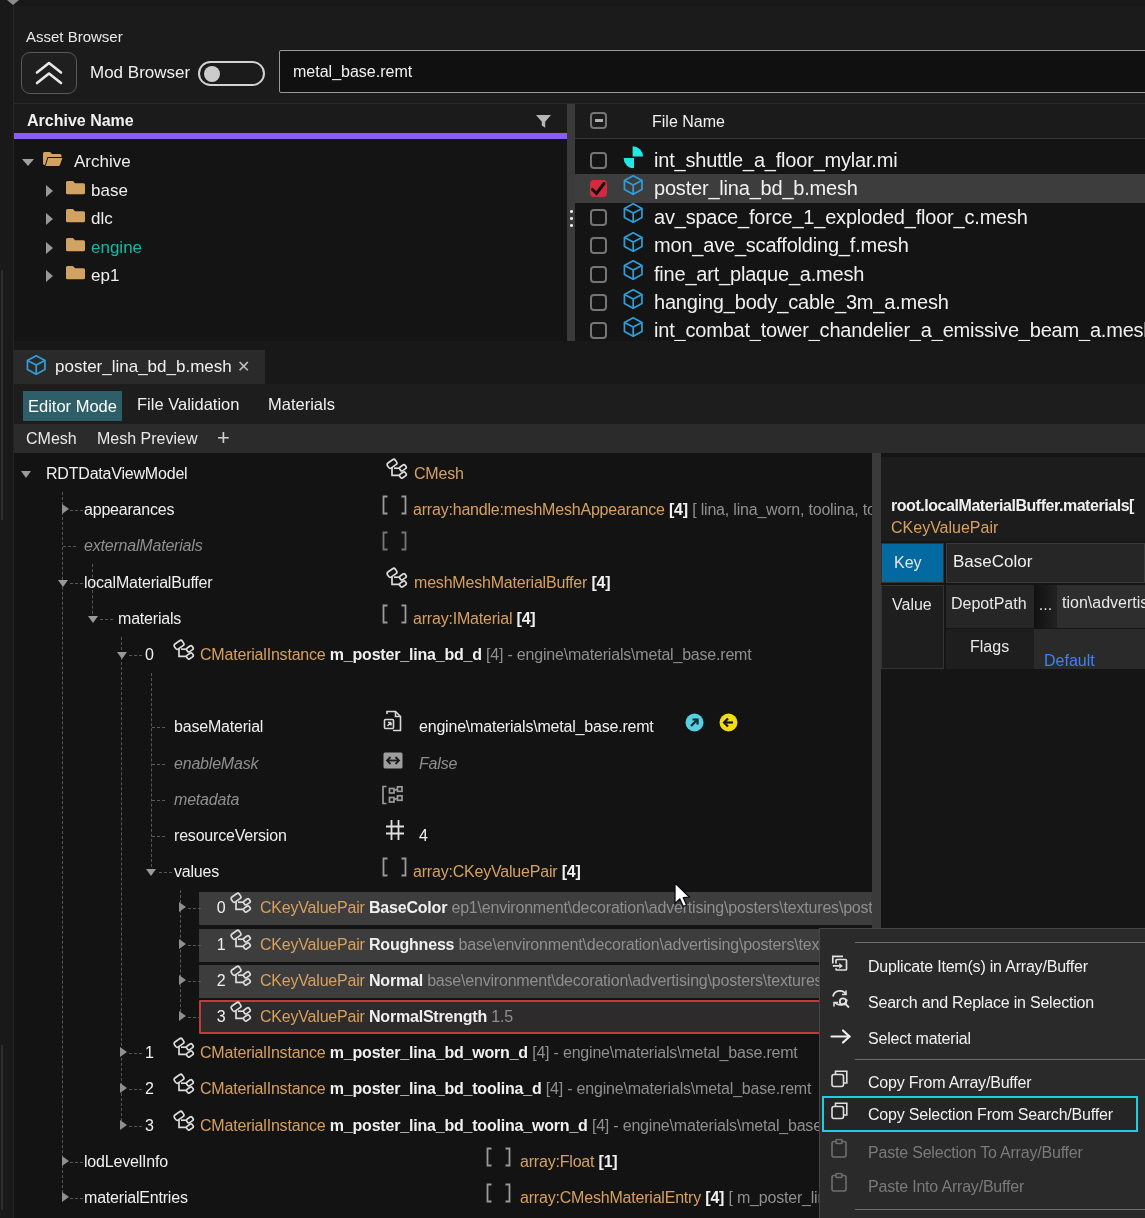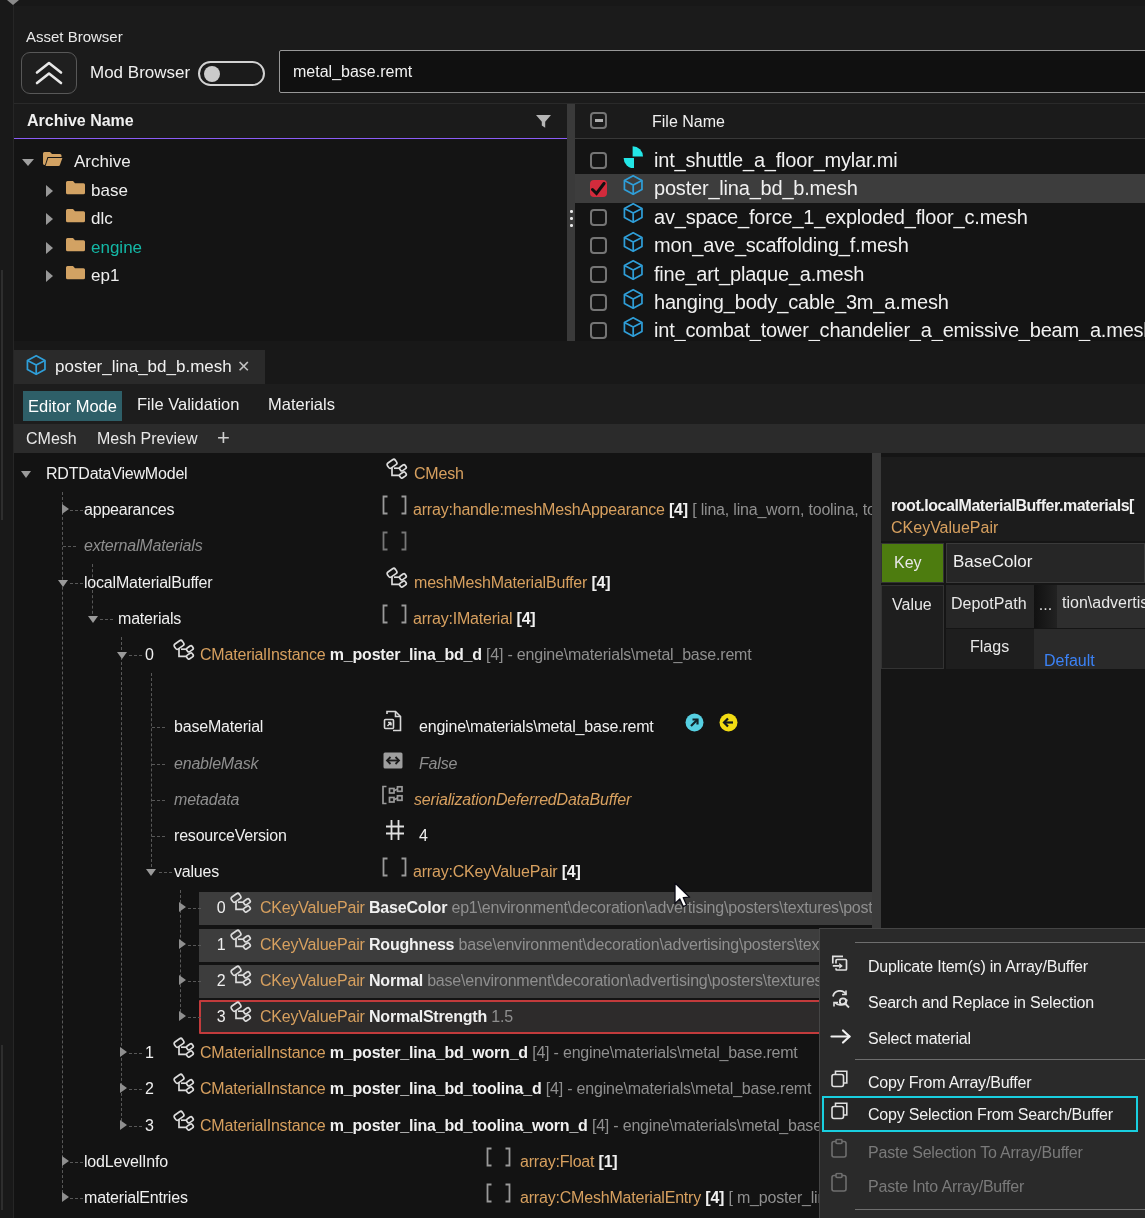--- a/index.html
+++ b/index.html
@@ -39,21 +39,21 @@
         </g>
       </svg>
     </div>
 <div class="a" style="left:76px;top:57px;font-size:17px;color:#f0f0f0">Mod Browser</div>
 <div class="a" style="left:184px;top:55px;width:67px;height:25px;border:2px solid #d2d2d2;border-radius:13px">
       <div class="a" style="left:3.5px;top:2.5px;width:16px;height:16px;background:#cbcbcb;border-radius:50%"></div>
     </div>
 <div class="a" style="left:265px;top:44px;width:870px;height:43px;background:#101010;border:1px solid #989898;border-radius:2px;line-height:41px;padding-left:13px;font-size:16px;color:#f2f2f2">metal_base.remt</div>
 <div class="a" style="left:0;top:97px;width:1131px;height:1px;background:#2a2a2a"></div>
 <div class="a" style="left:0;top:98px;width:553px;height:237px;background:#141414;overflow:hidden">
-<div class="a" style="left:0;top:0;width:553px;height:35px;background:#1b1b1b;border-bottom:1px solid #8b5cf6">
+<div class="a" style="left:0;top:0;width:553px;height:35px;background:#1b1b1b;border-bottom:6px solid #8b5cf6">
 <div class="a" style="left:13px;top:8px;font-size:16px;font-weight:bold;color:#f0f0f0">Archive Name</div>
 <span class="a" style="left:521px;top:10px"><svg width="17" height="15" viewBox="0 0 17 15" style="">
             <path d="M1 1 H16 L10.2 7.8 V13.8 L6.8 11.6 V7.8 Z" fill="#b5b5b5"></path>
           </svg></span>
 </div>
 <div class="a" style="left:0;top:44px;width:553px;height:28px;line-height:28px;font-size:17px;color:#eee">
 <span class="a" style="left:8px;top:11px;width:0;height:0;border-left:6px solid transparent;border-right:6px solid transparent;border-top:7.5px solid #a0a0a0"></span>
 <span class="icon" style="left:28px"><svg width="21" height="17" viewBox="0 0 21 17" style="">
             <g fill="#d2a263">
               <path d="M1 3.5 Q1 2 2.5 2 H8 L10 4 H18 Q19.5 4 19.5 5.5 V7 H5.5 L3 15 Q1 15 1 13.5 Z"></path>
@@ -330,21 +330,20 @@
           <g fill="none" stroke="#9a9a9a" stroke-width="1.7">
             <path d="M5.5 1.5 H2 V18.5 H5.5"></path>
             <rect x="8.5" y="3.5" width="4.5" height="4.5"></rect>
             <rect x="16.5" y="1.8" width="4.5" height="4.5"></rect>
             <path d="M13 5.8 L16.5 4"></path>
             <rect x="8.5" y="12.5" width="4.5" height="4.5"></rect>
             <rect x="16.5" y="10.8" width="4.5" height="4.5"></rect>
             <path d="M13 14.8 L16.5 13"></path>
           </g>
         </svg></span>
-      <span class="or it" style="left:400px">serializationDeferredDataBuffer</span>
     </div>
 <div class="row" style="top:365px">
       <span class="stub" style="left:138px"></span>
       <span class="wh" style="left:160px">resourceVersion</span>
       <span class="icon" style="left:371px;"><svg width="20" height="22" viewBox="0 0 20 22" style="">
           <g stroke="#e0e0e0" stroke-width="1.8" fill="none">
             <path d="M6.5 1 V21 M13.5 1 V21 M1 7.5 H19 M1 14.5 H19"></path>
           </g>
         </svg></span>
       <span class="wh" style="left:405px">4</span>
@@ -494,21 +493,21 @@
         </svg></span>
       <span class="flow" style="left:506px"><span class="or">array:CMeshMaterialEntry</span><span class="wh b"> [4]</span><span class="gray"> [ m_poster_lina_bd_d, m_poster_li</span></span>
     </div>
 </div>
 <div class="a" style="left:872px;top:453px;width:9px;height:765px;background:#3a3a3a"></div>
 <div class="a" style="left:881px;top:453px;width:264px;height:765px;background:#151515;overflow:hidden">
 <div class="a" style="left:0;top:4px;width:264px;height:84px;background:#1c1c1c">
 <div class="a" style="left:10px;top:40px;font-size:16px;font-weight:bold;color:#f0f0f0;white-space:nowrap;letter-spacing:-0.45px">root.localMaterialBuffer.materials[</div>
 <div class="a" style="left:10px;top:62px;font-size:16px;color:#d7a05f">CKeyValuePair</div>
 </div>
-<div class="a" style="left:0;top:90px;width:63px;height:40px;background:#4d7c0f;border:1px solid #333">
+<div class="a" style="left:0;top:90px;width:63px;height:40px;background:#0369a1;border:1px solid #333">
       <div class="a" style="left:12px;top:10px;font-size:16px;color:#e8e8e8">Key</div>
     </div>
 <div class="a" style="left:65px;top:90px;width:199px;height:40px;background:#262626;border:1px solid #3a3a3a">
       <div class="a" style="left:6px;top:8px;font-size:17px;color:#f0f0f0">BaseColor</div>
     </div>
 <div class="a" style="left:0;top:132px;width:63px;height:84px;background:#1e1e1e;border:1px solid #333">
       <div class="a" style="left:10px;top:10px;font-size:16px;color:#e8e8e8">Value</div>
     </div>
 <div class="a" style="left:65px;top:132px;width:88px;height:43px;background:#262626">
       <div class="a" style="left:5px;top:10px;font-size:16px;color:#e8e8e8">DepotPath</div>

